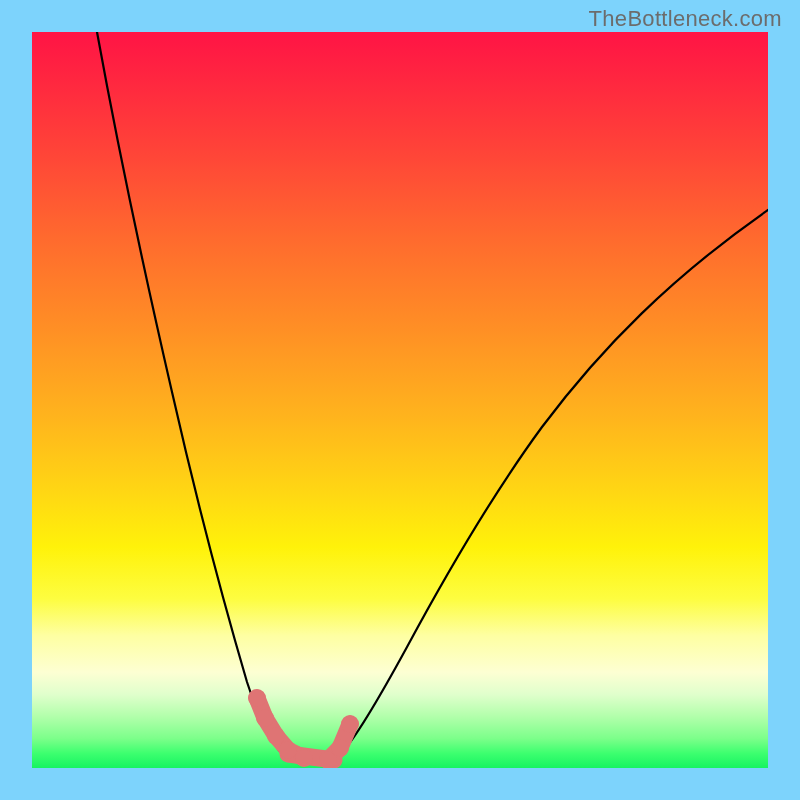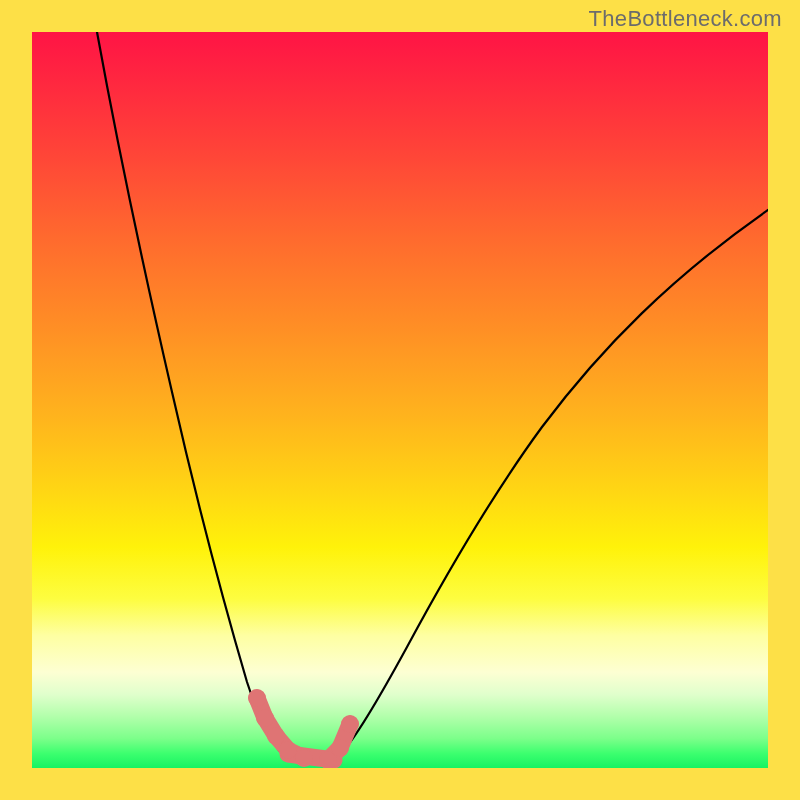--- a/index.html
+++ b/index.html
@@ -8,21 +8,21 @@
     width: 800px;
     height: 800px;
     background: #000;
     overflow: hidden;
     font-family: Arial, Helvetica, sans-serif;
   }
   .frame {
     position: relative;
     width: 800px;
     height: 800px;
-    background: #fde047;
+    background: #7dd3fc;
   }
   .plot-area {
     position: absolute;
     left: 32px;
     top: 32px;
     width: 736px;
     height: 736px;
     overflow: hidden;
   }
   .gradient-bg {

